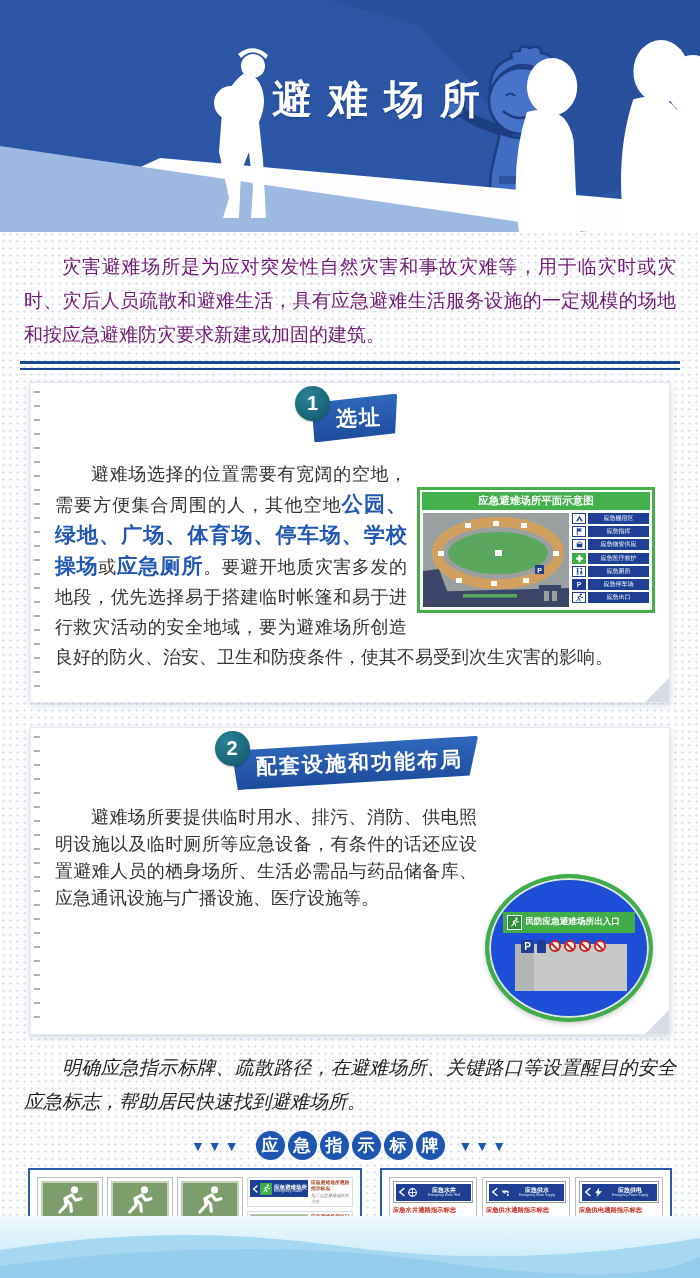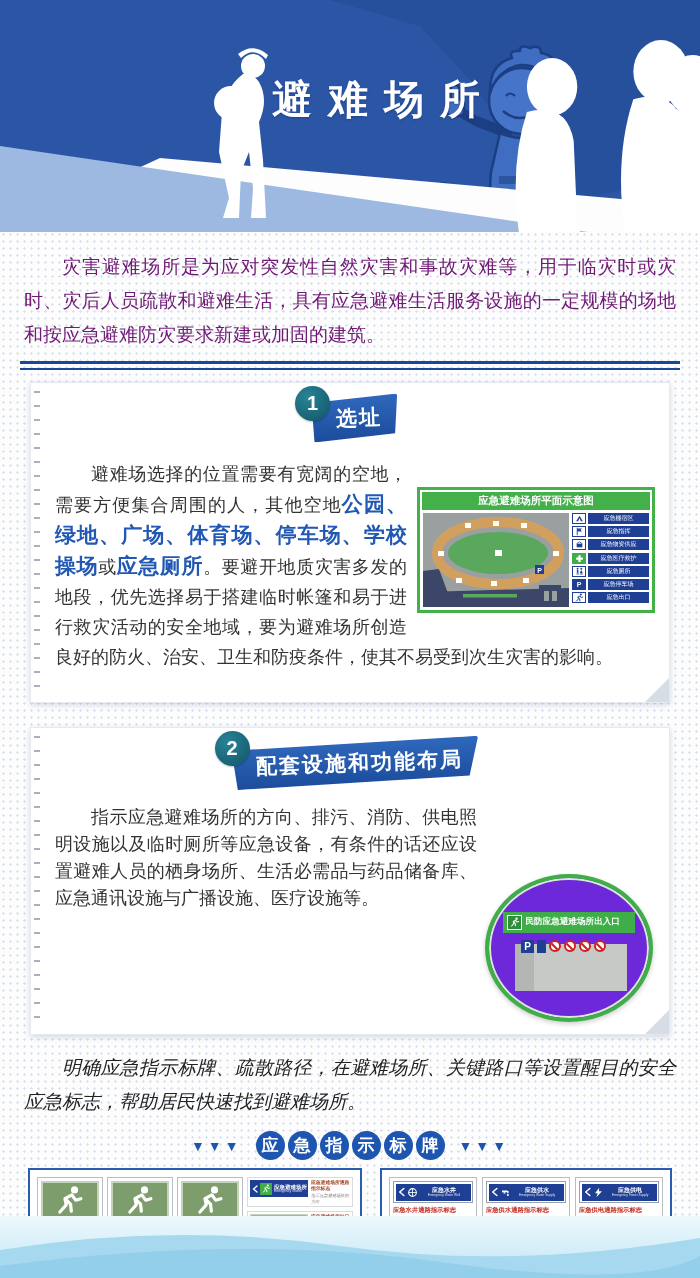--- a/index.html
+++ b/index.html
@@ -49,21 +49,21 @@
   .lg-row{display:flex;gap:2px;height:11px;}
   .lg-ic{width:14px;background:#fff;border:1px solid #1e3f94;color:#1e3f94;display:flex;
     align-items:center;justify-content:center;font-size:7px;font-weight:bold;flex:none;box-sizing:border-box;}
   .lg-ic svg{width:9px;height:9px;}
   .lg-ic.med{background:#3fae49;border-color:#3fae49;color:#fff;}
   .lg-ic.park{background:#1e3f94;color:#fff;}
   .lg-lb{flex:1;background:#1e3f94;color:#fff;font-size:6px;display:flex;align-items:center;
     justify-content:center;white-space:nowrap;}
   
   .circle-wrap{float:right;width:168px;height:148px;margin:76px 2px 0 8px;}
-  .circle{width:160px;height:140px;border-radius:50%;border:4px solid #3fae49;background:#6d28d9;
+  .circle{width:160px;height:140px;border-radius:50%;border:4px solid #3fae49;background:#1d4ed8;
     overflow:hidden;position:relative;box-shadow:inset 0 0 0 2px #d9e9d2,0 2px 5px rgba(0,0,0,.2);}
   .wall{position:absolute;left:16%;top:47%;width:70%;height:34%;background:#c7c9c7;}
   .wall2{position:absolute;left:16%;top:47%;width:12%;height:34%;background:#b4b6b4;}
   .ent-sign{position:absolute;left:9%;top:24%;width:82%;background:#3fae49;color:#fff;
     display:flex;align-items:center;gap:3px;padding:3px 4px;box-sizing:border-box;}
   .ent-run{width:13px;height:13px;background:#2f8e3c;border:1px solid #fff;display:flex;
     align-items:center;justify-content:center;color:#fff;flex:none;}
   .ent-run svg{width:10px;height:10px;}
   .ent-text{font-size:8.6px;font-weight:bold;white-space:nowrap;}
   .ent-row{position:absolute;left:20%;top:44%;display:flex;gap:3px;align-items:center;}
@@ -355,21 +355,21 @@
         <span class="p-box">P</span>
         <span class="p-ext"></span>
         <span class="no-circle"></span>
         <span class="no-circle"></span>
         <span class="no-circle"></span>
         <span class="no-circle"></span>
       </div>
     </div>
   </div>
 
-  <p class="card2-text indent">指示应急避难场所的方向、排污、消防、供电照明设施以及临时厕所等应急设备，有条件的话还应设置避难人员的栖身场所、生活必需品与药品储备库、应急通讯设施与广播设施、医疗设施等。</p>
+  <p class="card2-text indent">避难场所要提供临时用水、排污、消防、供电照明设施以及临时厕所等应急设备，有条件的话还应设置避难人员的栖身场所、生活必需品与药品储备库、应急通讯设施与广播设施、医疗设施等。</p>
   <div class="fold"></div>
 </div>
 
 <p class="notice indent">明确应急指示标牌、疏散路径，在避难场所、关键路口等设置醒目的安全应急标志，帮助居民快速找到避难场所。</p>
 
 <div class="sign-title">
   <span class="tri">▼▼▼</span>
   <span class="char-row">
     <span class="char-circle">应</span>
     <span class="char-circle">急</span>

